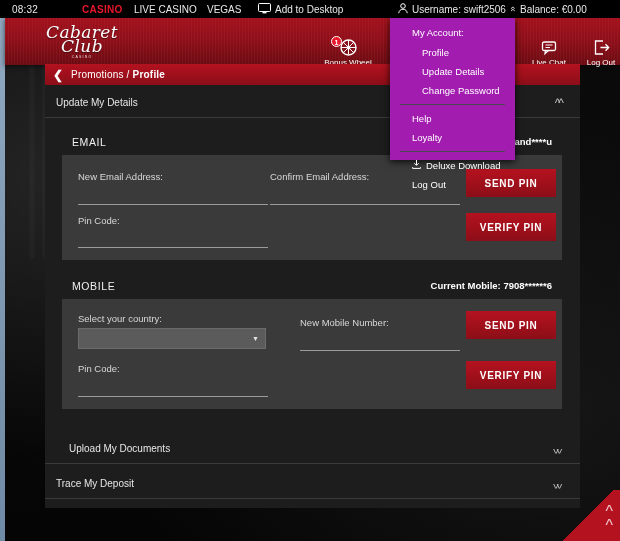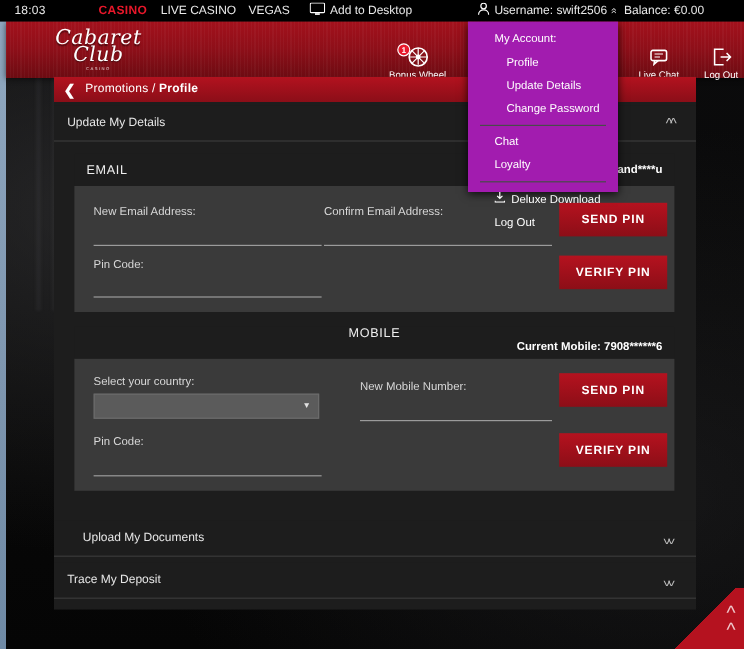--- a/index.html
+++ b/index.html
@@ -156,21 +156,21 @@
     line-height:14px; letter-spacing:-1px;
   }
   .svgico { display:block; margin:0 auto; }
 </style>
 </head>
 <body>
 
 <div id="root">
 
   <div class="statusbar">
-    <span class="sb-time">18:03</span>
+    <span class="sb-time">08:32</span>
 
     <span class="sb-item sb-casino">CASINO</span>
     <span class="sb-item sb-live">LIVE CASINO</span>
     <span class="sb-item sb-vegas">VEGAS</span>
 
     <span class="sb-item sb-add">
       <span class="mini-ico">
         <svg width="13" height="11" viewBox="0 0 13 11">
             <rect x="0.5" y="0.5" width="12" height="8" rx="1" fill="none" stroke="#fff" stroke-width="1"></rect>
             <rect x="4.5" y="9" width="4" height="1.4" fill="#fff"></rect>
@@ -273,21 +273,21 @@
     <span class="fld-label" style="left:208px; top:16px;">Confirm Email Address:</span>
     <span class="fld-line" style="left:208px; top:49px; width:190px;"></span>
 
     <span class="fld-label" style="left:16px; top:60px;">Pin Code:</span>
     <span class="fld-line" style="left:16px; top:92px; width:190px;"></span>
 
     <button class="btn-red" style="left:404px; top:14px;">SEND PIN</button>
     <button class="btn-red" style="left:404px; top:58px;">VERIFY PIN</button>
   </div>
 
-  <div class="card-title" style="top:272px;flex-direction:column;">
+  <div class="card-title" style="top:272px;">
     <span>MOBILE</span>
     <span class="cur">Current Mobile: 7908******6</span>
   </div>
   <div class="card" style="top:299px; height:110px;">
     <span class="fld-label" style="left:16px; top:14px;">Select your country:</span>
     <span class="fld-label" style="left:238px; top:18px;">New Mobile Number:</span>
     <span class="fld-line" style="left:238px; top:51px; width:160px;"></span>
 
     <span class="fld-label" style="left:16px; top:64px;">Pin Code:</span>
     <span class="fld-line" style="left:16px; top:97px; width:190px;"></span>
@@ -309,21 +309,21 @@
     <span class="t">Trace My Deposit</span>
     <span class="chev" style="transform:rotate(180deg);">^^</span>
   </div>
 
   <div class="menu">
     <div class="menu-title">My Account:</div>
     <div class="menu-item">Profile</div>
     <div class="menu-item">Update Details</div>
     <div class="menu-item">Change Password</div>
     <div class="menu-sep"></div>
-    <div class="menu-item lvl1">Chat</div>
+    <div class="menu-item lvl1">Help</div>
     <div class="menu-item lvl1">Loyalty</div>
     <div class="menu-sep"></div>
     <div class="menu-item lvl1">
       <span class="dl-ico">
         <svg width="9" height="9" viewBox="0 0 9 9">
             <path d="M4.5 0v5M2.3 3.2l2.2 2.2 2.2-2.2M0.6 7.2v1.2h7.8V7.2" fill="none" stroke="#fff" stroke-width="1"></path>
           </svg>
       </span><span>Deluxe Download</span>
     </div>
     <div class="menu-item lvl1">Log Out</div>

